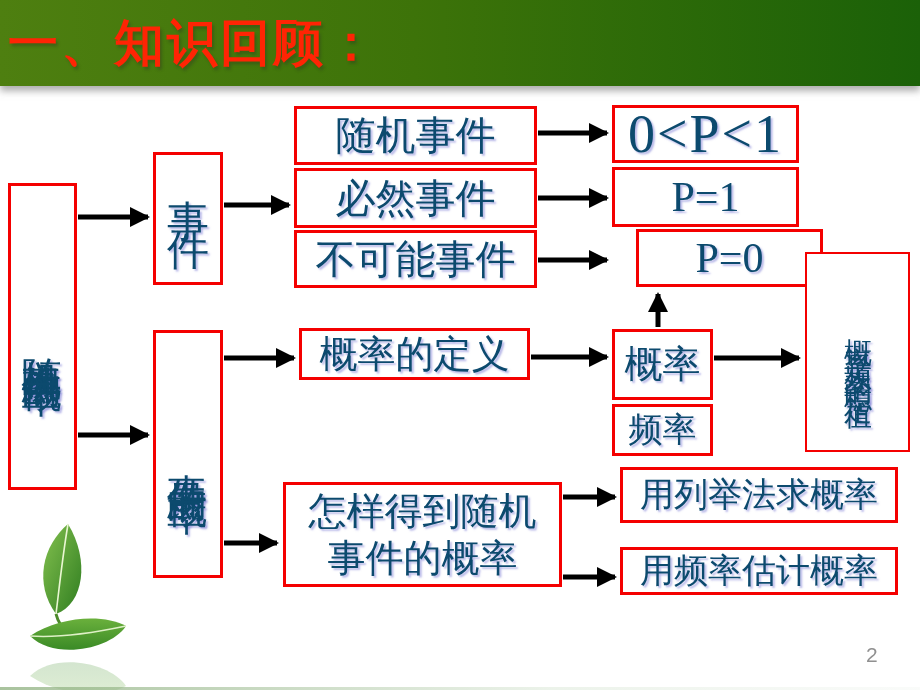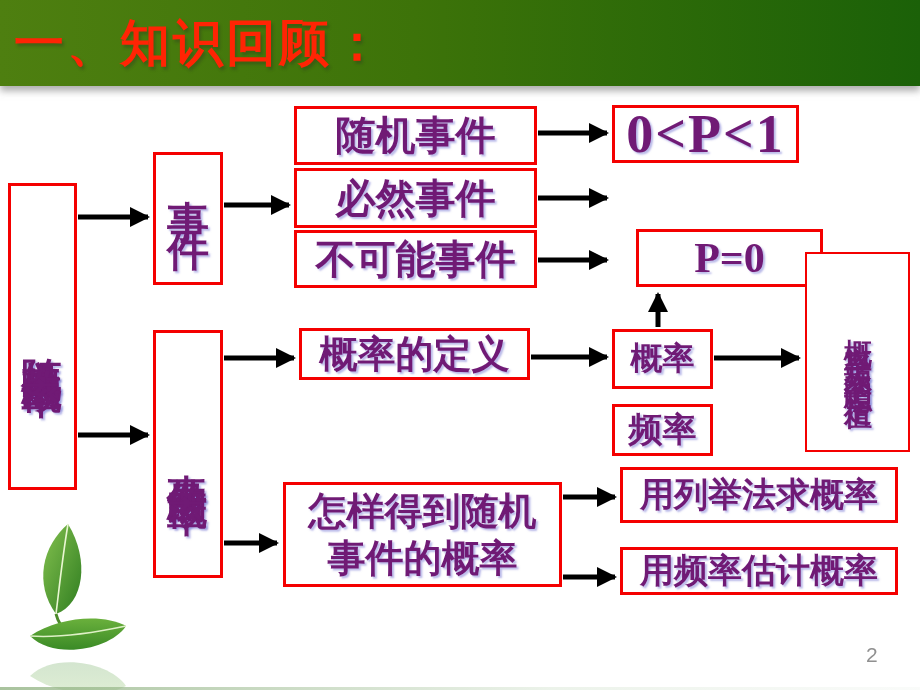--- a/index.html
+++ b/index.html
@@ -9,47 +9,47 @@
     overflow:hidden;
   }
   
   .banner{
     position:absolute;left:0;top:0;width:920px;height:86px;
     background:linear-gradient(90deg,#4e7f10 0%,#3d7309 45%,#1b6108 100%);
     box-shadow:0 5px 7px rgba(110,110,110,0.55);
     display:flex;align-items:center;
   }
   .banner-title{
-    margin-left:14px;font-size:50px;font-weight:bold;color:#ff2404;
+    margin-left:8px;font-size:50px;font-weight:bold;color:#ff2404;
     letter-spacing:3px;text-shadow:2px 3px 3px rgba(40,40,40,0.30);
     white-space:nowrap;
   }
   
   .node{
     position:absolute;box-sizing:border-box;background:#ffffff;
-    border:3px solid #f40000;color:#701a75;font-weight:bold;
+    border:3px solid #f40000;color:#0c4a6e;font-weight:normal;
     display:flex;align-items:center;justify-content:center;
     text-shadow:2px 2px 2px rgba(130,130,215,0.55);
     z-index:2;white-space:nowrap;
   }
   .serif{font-family:"Liberation Serif","DejaVu Serif",serif;}
   .n-root   {left:8px;  top:183px;width:69px; height:307px;font-size:40px;}
   .n-root span{writing-mode:vertical-rl;text-orientation:upright;letter-spacing:3px;}
   .n-event  {left:153px;top:152px;width:70px; height:133px;font-size:42px;align-items:flex-start;padding-top:12px;}
   .n-event span{writing-mode:vertical-rl;text-orientation:upright;letter-spacing:30px;}
   .n-eventp {left:153px;top:330px;width:70px; height:248px;font-size:40px;}
   .n-eventp span{writing-mode:vertical-rl;text-orientation:upright;letter-spacing:5px;}
   .n-random {left:294px;top:106px;width:243px;height:59px;font-size:40px;}
   .n-certain{left:294px;top:168px;width:243px;height:60px;font-size:40px;}
   .n-imposs {left:294px;top:230px;width:243px;height:58px;font-size:40px;}
   .n-p01    {left:612px;top:105px;width:187px;height:58px;font-size:54px;letter-spacing:2px;}
   .n-p1     {left:612px;top:167px;width:187px;height:60px;font-size:42px;}
   .n-p0     {left:612px;top:229px;width:187px;height:58px;font-size:42px;margin-left:24px;}
   .n-probdef{left:299px;top:328px;width:231px;height:52px;font-size:38px;}
-  .n-prob   {left:612px;top:329px;width:101px;height:60px;font-size:32px;}
+  .n-prob   {left:612px;top:329px;width:101px;height:71px;font-size:38px;}
   .n-freq   {left:612px;top:404px;width:101px;height:52px;font-size:34px;}
   .n-stable {left:805px;top:252px;width:105px;height:200px;font-size:28px;border-width:2px;}
   .n-stable span{writing-mode:vertical-rl;text-orientation:upright;letter-spacing:8px;line-height:46px;}
   .n-how    {left:283px;top:482px;width:279px;height:105px;font-size:38px;flex-direction:column;line-height:47px;}
   .n-enum   {left:620px;top:467px;width:278px;height:56px;font-size:34px;}
   .n-est    {left:620px;top:547px;width:278px;height:48px;font-size:34px;}
   
   .arrows{position:absolute;left:0;top:0;z-index:1;}
   .arrows line{stroke:#000000;stroke-width:5;}
   
@@ -103,20 +103,21 @@
 
   <div class="node n-eventp">
     <span>事件的概率</span>
   </div>
 
   <div class="node n-random">随机事件</div>
   <div class="node n-certain">必然事件</div>
   <div class="node n-imposs">不可能事件</div>
 
   <div class="node n-p01 serif">0&lt;P&lt;1</div>
+  <div class="node n-p1 serif">P=1</div>
   <div class="node n-p0 serif">P=0</div>
 
   <div class="node n-probdef">概率的定义</div>
   <div class="node n-prob">概率</div>
   <div class="node n-freq">频率</div>
 
   <div class="node n-stable">
     <span>概率是频率的稳定值</span>
   </div>
 

